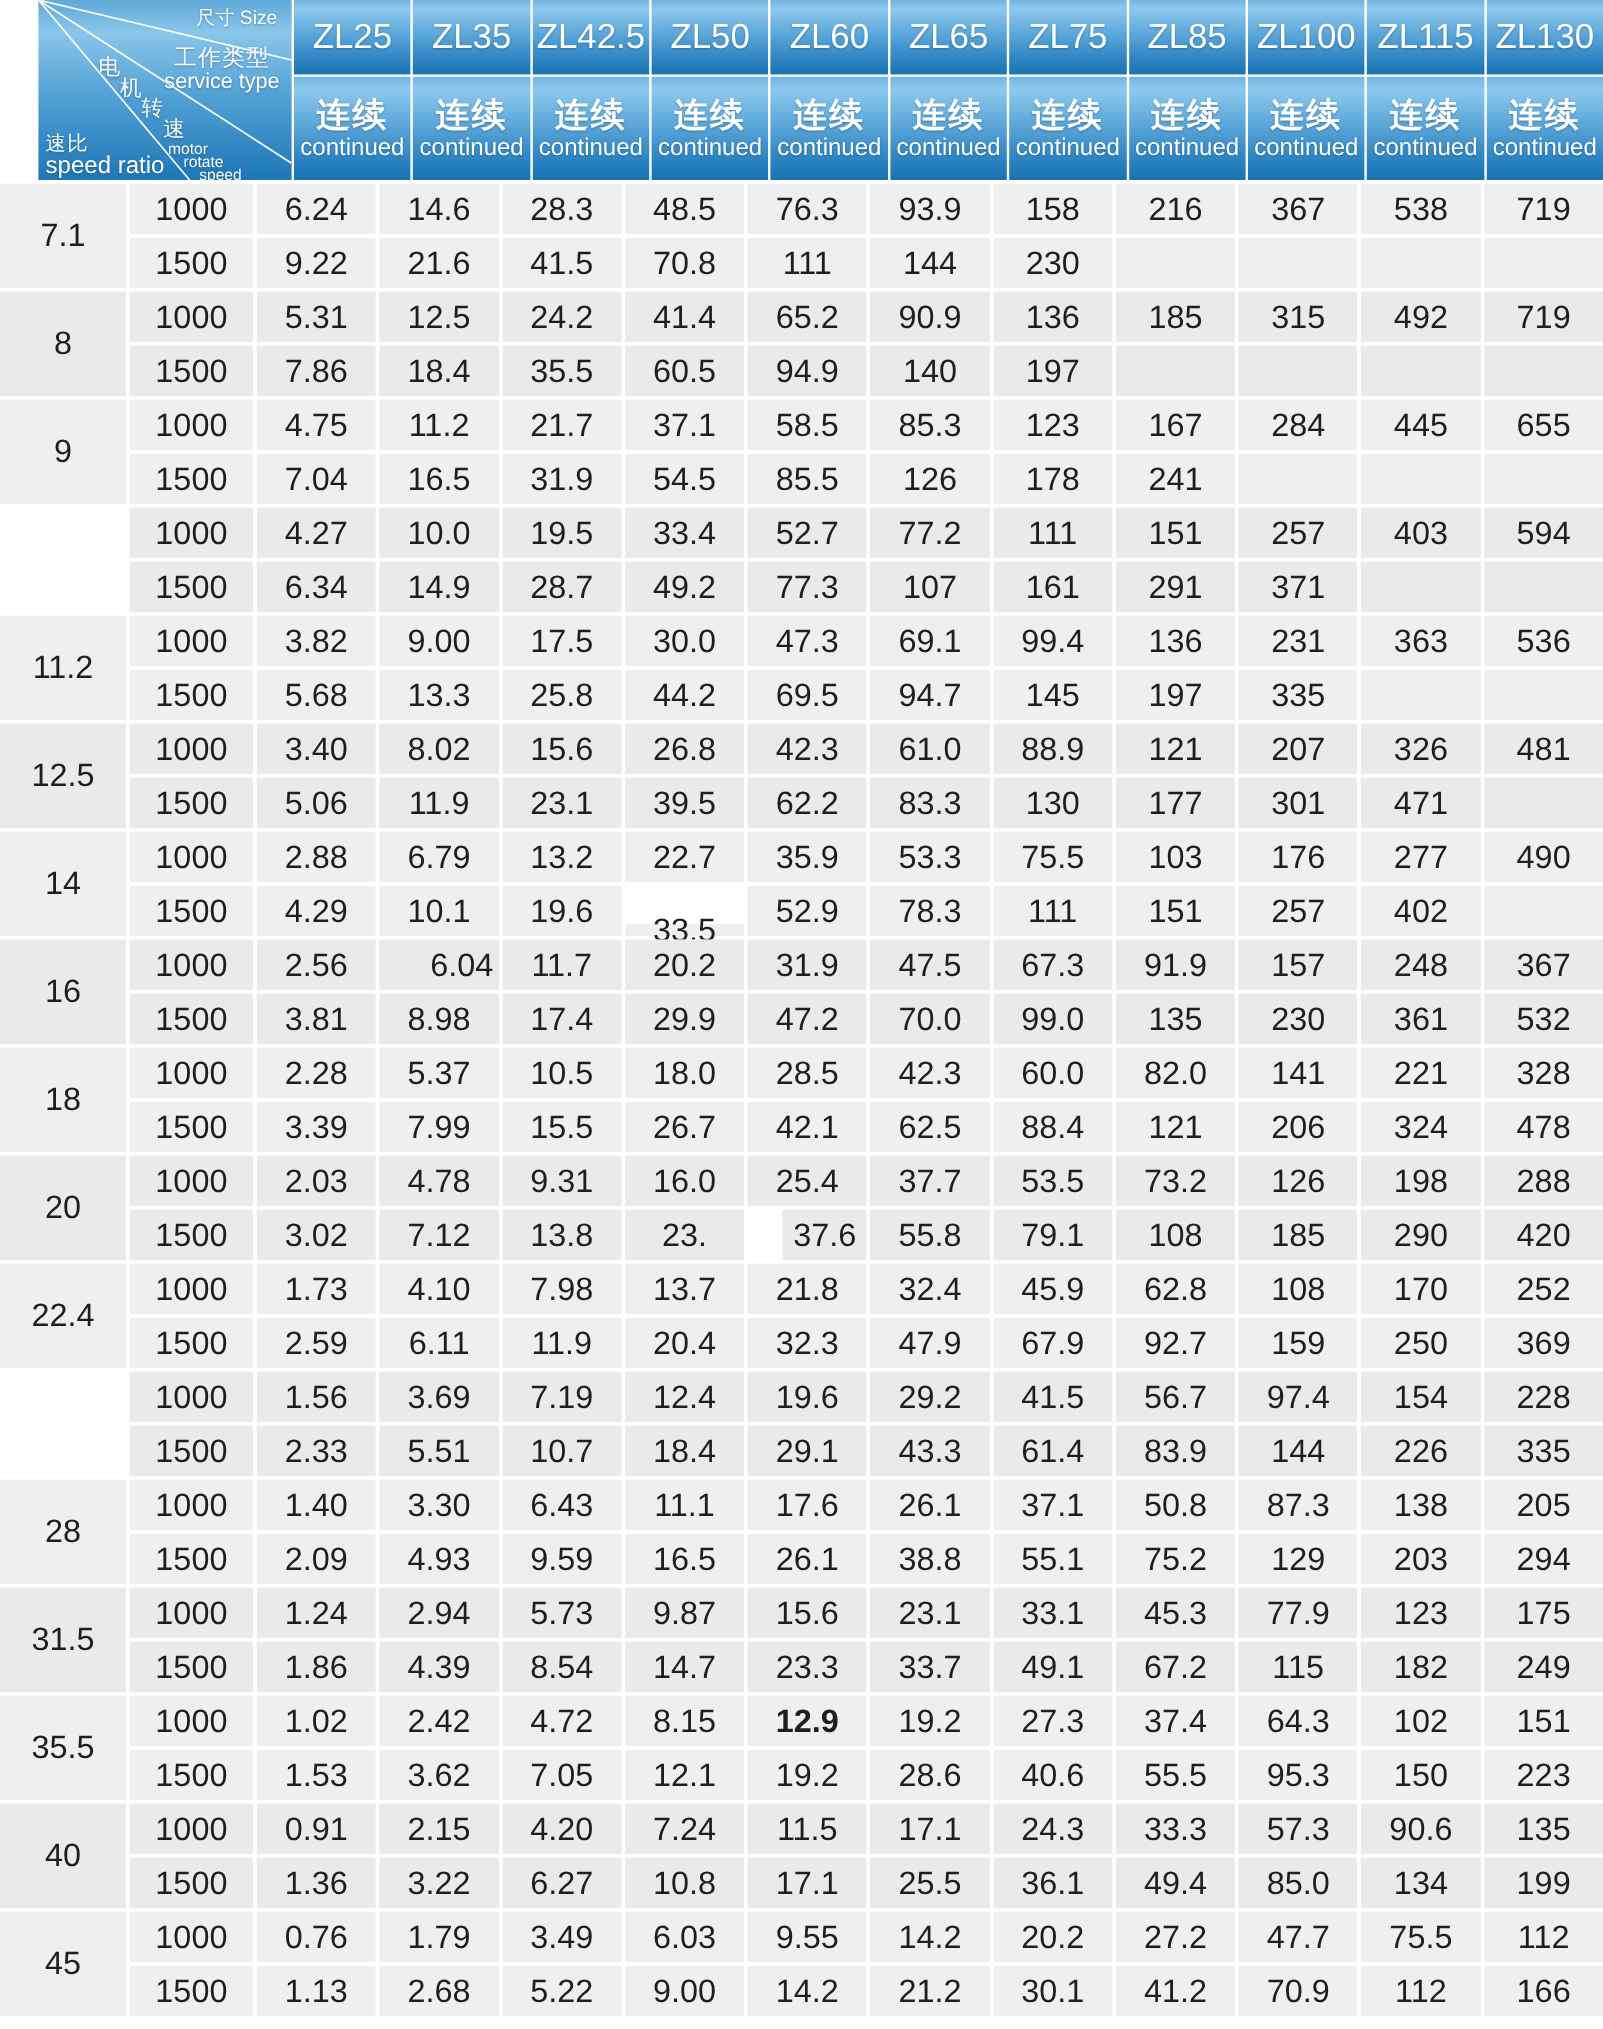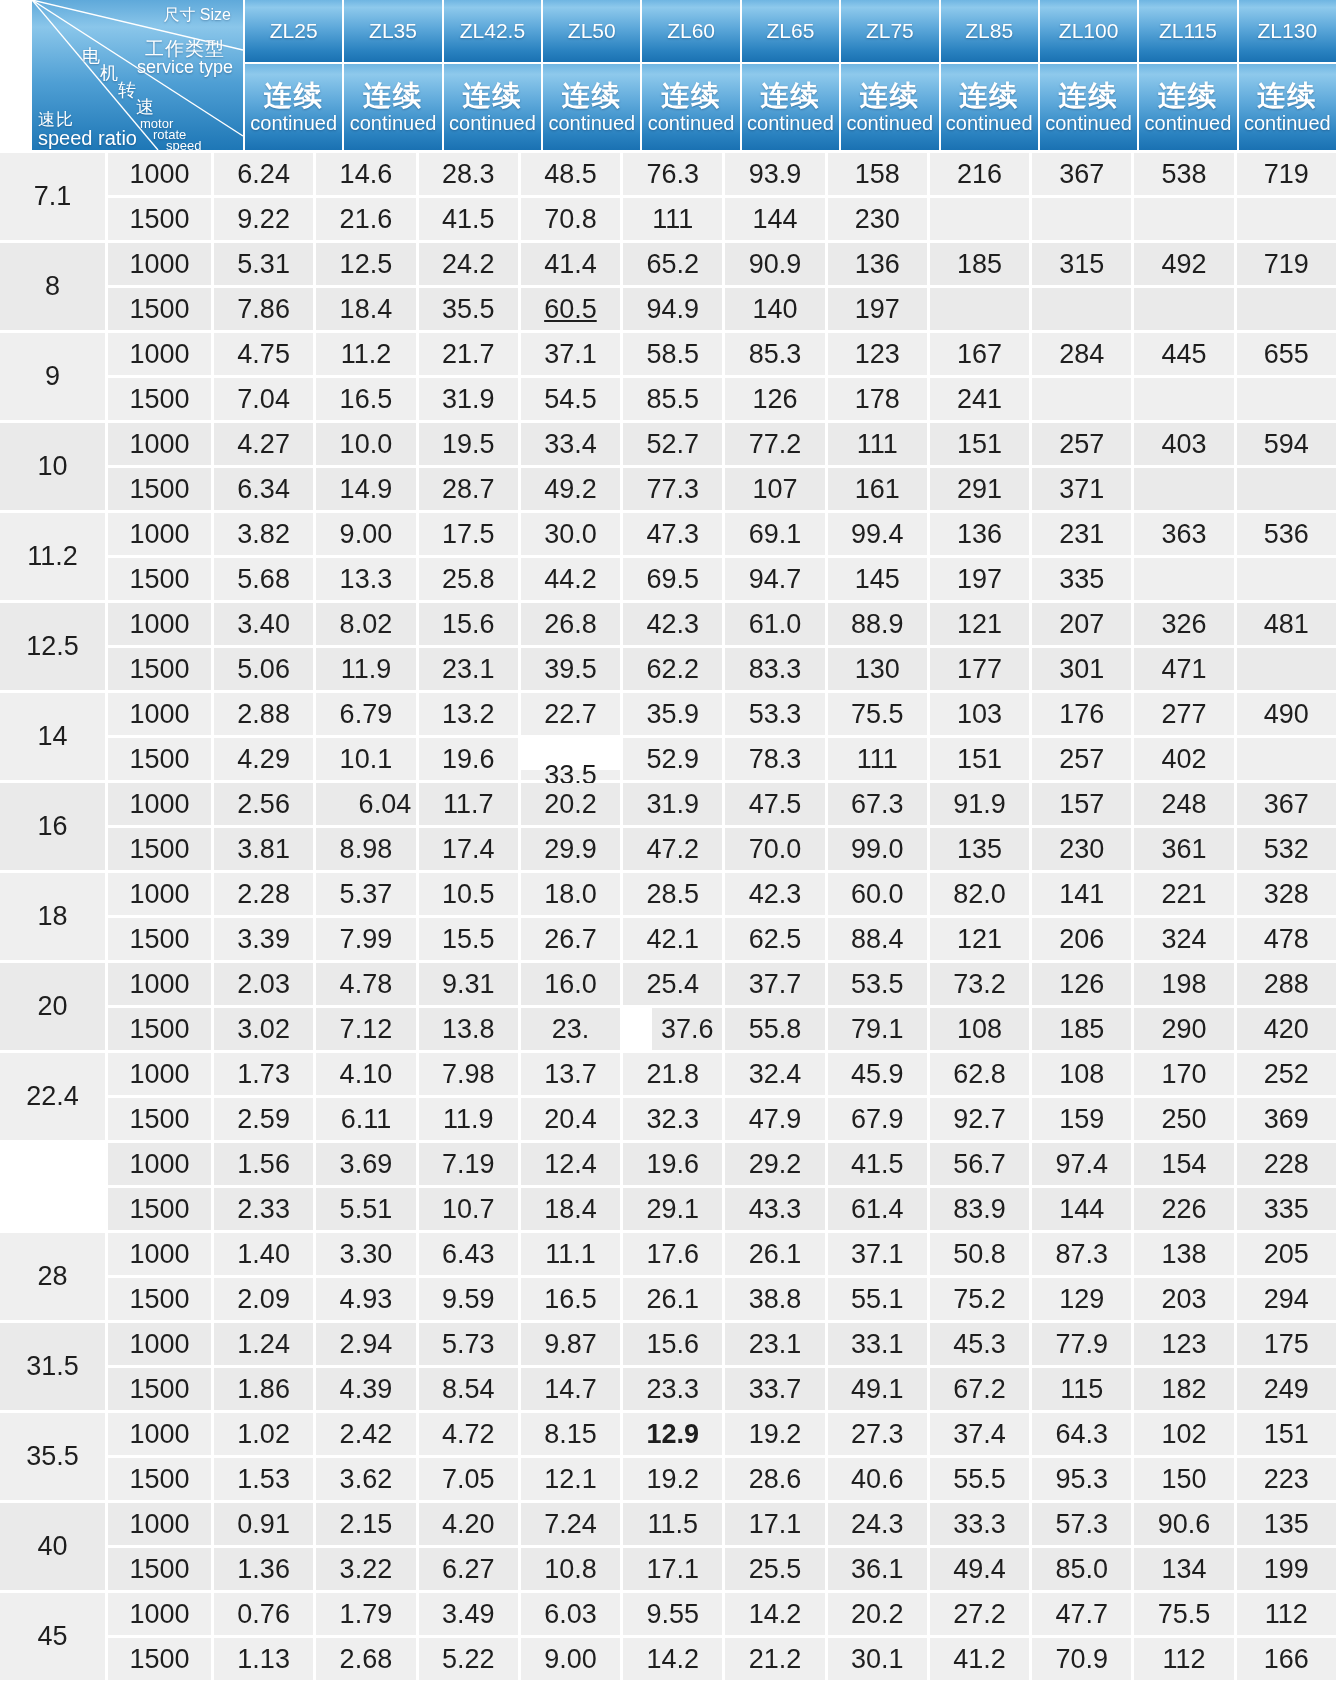--- a/index.html
+++ b/index.html
@@ -36,21 +36,21 @@
   .corner svg{position:absolute;left:0;top:0;}
   .c-size{position:absolute;top:5px;right:12px;font-size:16px;}
   .c-service{position:absolute;top:39px;right:6px;width:104px;text-align:center;line-height:1.0;}
   .c-service .zh{font-size:19px;letter-spacing:1px;}
   .c-service .en{font-size:18px;}
   .c-motor-zh span{position:absolute;font-size:18px;}
   .c-motor-en{position:absolute;left:108px;top:118px;font-size:13px;line-height:11px;}
   .c-ratio{position:absolute;left:6px;bottom:2px;line-height:1.0;}
   .c-ratio .zh{font-size:17px;letter-spacing:1px;}
   .c-ratio .en{font-size:20px;}
-  .colname{font-size:21px;}
+  .colname{font-size:29px;}
   .colservice{line-height:1.0;}
   .lianxu{font-size:28px;font-weight:bold;letter-spacing:2px;background:none;display:block;}
   .continued{font-size:20px;margin-top:3px;background:none;display:block;}
 
   
   .tbody{display:flex;flex-direction:column;gap:3px;padding-top:3px;background:#fff;}
   .group{
     display:grid;
     grid-template-columns:105px 103px repeat(11,1fr);
     grid-template-rows:42px 42px;
@@ -192,21 +192,21 @@
         <div class="bcell val" style="grid-area: 1 / 8;">90.9</div>
         <div class="bcell val" style="grid-area: 1 / 9;">136</div>
         <div class="bcell val" style="grid-area: 1 / 10;">185</div>
         <div class="bcell val" style="grid-area: 1 / 11;">315</div>
         <div class="bcell val" style="grid-area: 1 / 12;">492</div>
         <div class="bcell val" style="grid-area: 1 / 13;">719</div>
         <div class="bcell speed" style="grid-area: 2 / 2;">1500</div>
         <div class="bcell val" style="grid-area: 2 / 3;">7.86</div>
         <div class="bcell val" style="grid-area: 2 / 4;">18.4</div>
         <div class="bcell val" style="grid-area: 2 / 5;">35.5</div>
-        <div class="bcell val" style="grid-area: 2 / 6; text-decoration: underline;">60.5</div>
+        <div class="bcell val" style="grid-area: 2 / 6;">60.5</div>
         <div class="bcell val" style="grid-area: 2 / 7;">94.9</div>
         <div class="bcell val" style="grid-area: 2 / 8;">140</div>
         <div class="bcell val" style="grid-area: 2 / 9;">197</div>
         <div class="bcell val" style="grid-area: 2 / 10;"></div>
         <div class="bcell val" style="grid-area: 2 / 11;"></div>
         <div class="bcell val" style="grid-area: 2 / 12;"></div>
         <div class="bcell val" style="grid-area: 2 / 13;"></div>
       </div>
       <div class="group">
         <div class="bcell ratio" style="grid-area: 1 / 1 / 3;">9</div>
@@ -229,21 +229,20 @@
         <div class="bcell val" style="grid-area: 2 / 6;">54.5</div>
         <div class="bcell val" style="grid-area: 2 / 7;">85.5</div>
         <div class="bcell val" style="grid-area: 2 / 8;">126</div>
         <div class="bcell val" style="grid-area: 2 / 9;">178</div>
         <div class="bcell val" style="grid-area: 2 / 10;">241</div>
         <div class="bcell val" style="grid-area: 2 / 11;"></div>
         <div class="bcell val" style="grid-area: 2 / 12;"></div>
         <div class="bcell val" style="grid-area: 2 / 13;"></div>
       </div>
       <div class="group alt">
-        <div class="bcell ratio" style="grid-area: 1 / 1 / 3;">10</div>
         <div class="bcell speed" style="grid-area: 1 / 2;">1000</div>
         <div class="bcell val" style="grid-area: 1 / 3;">4.27</div>
         <div class="bcell val" style="grid-area: 1 / 4;">10.0</div>
         <div class="bcell val" style="grid-area: 1 / 5;">19.5</div>
         <div class="bcell val" style="grid-area: 1 / 6;">33.4</div>
         <div class="bcell val" style="grid-area: 1 / 7;">52.7</div>
         <div class="bcell val" style="grid-area: 1 / 8;">77.2</div>
         <div class="bcell val" style="grid-area: 1 / 9;">111</div>
         <div class="bcell val" style="grid-area: 1 / 10;">151</div>
         <div class="bcell val" style="grid-area: 1 / 11;">257</div>

